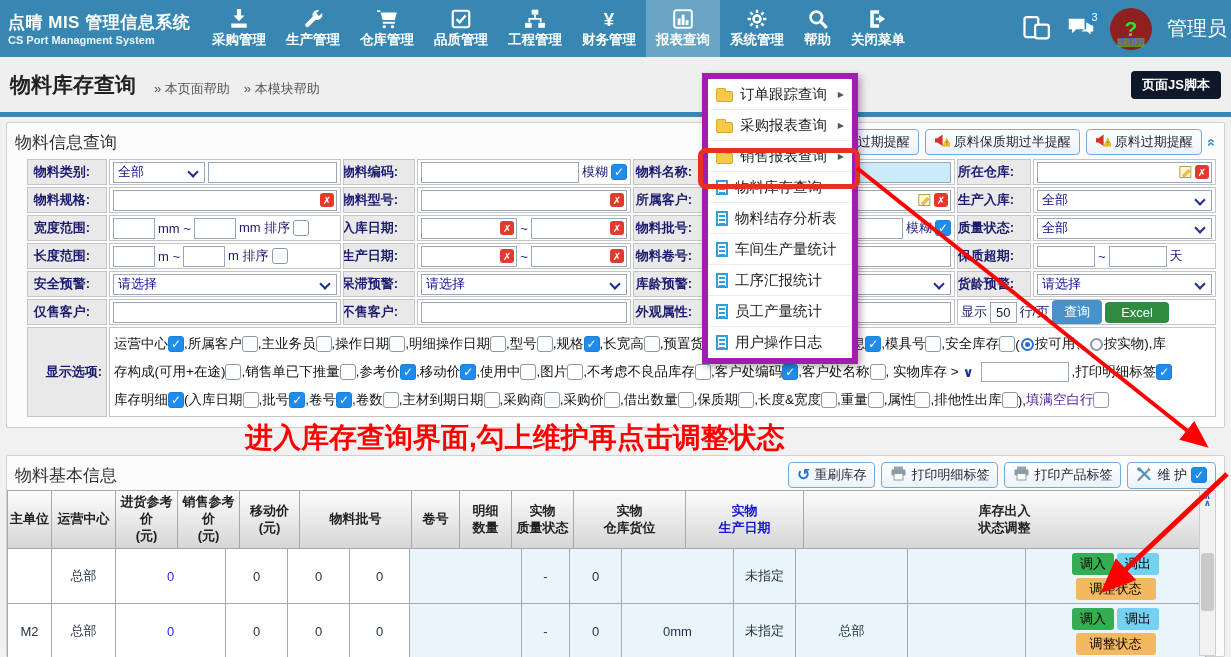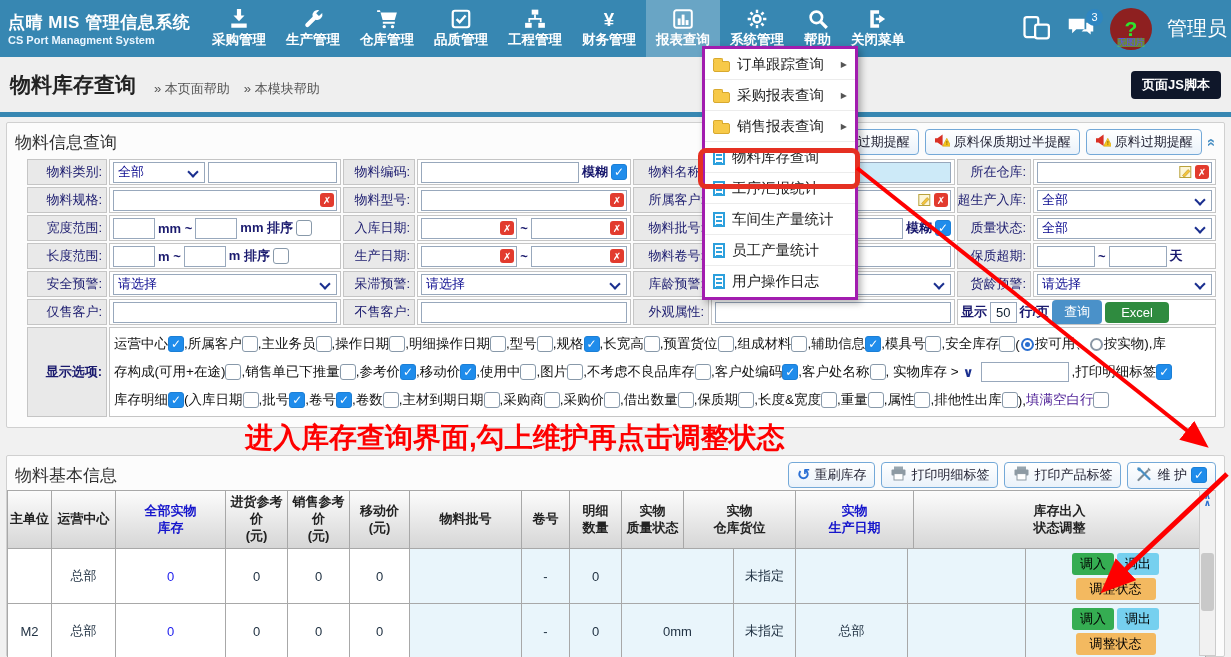--- a/index.html
+++ b/index.html
@@ -35,30 +35,30 @@
 #info-panel{height:202px;margin-top:27px}
 .panel-head{display:flex;align-items:center;padding:6px 8px 2px;height:34px}
 .panel-title{font-size:17px;color:#333;white-space:nowrap}
 .alert-row,.info-btns{margin-left:auto;display:flex;align-items:center;gap:6px}
 .alert-btn,.ibtn{display:flex;align-items:center;gap:4px;border:1px solid #74a9d8;border-radius:4px;background:linear-gradient(#fff,#eaf2fa);padding:3px 8px;font-size:13px;color:#223;cursor:pointer;white-space:nowrap}
 .collapse{color:#4a90c4;font-weight:bold;transform:rotate(90deg);font-size:15px;cursor:pointer}
 .refresh-ic{color:#2a6fd4;font-weight:bold;font-size:16px;line-height:1}
 
 #query-form{display:grid;grid-template-columns:80px 232px 72px 214px 76px 244px 74px 1fr;gap:2px;margin:2px 8px 0 20px}
 .fcell{height:26px;border:1px solid #c5c5c5;display:flex;align-items:center;font-size:13px;overflow:hidden}
-.fcell.lbl{background:#e9e9e9;justify-content:flex-end;padding-right:4px;font-weight:normal;color:#1a1a6e;white-space:nowrap}
+.fcell.lbl{background:#e9e9e9;justify-content:flex-end;padding-right:16px;font-weight:bold;color:#1a1a6e;white-space:nowrap}
 .fcell.fld{background:#fff;padding:0 3px;gap:3px}
 .fcell.span2{grid-column:span 2}
 .fcell.right{padding-right:46px}
 .inpwrap{height:21px;border:1px solid #98a8bc;background:#fff;display:flex;align-items:center;padding:0 2px;min-width:26px;gap:2px}
 .inpwrap.lblue{background:#cdeaf8}
 .inp-v{flex:1;font-size:13px;color:#123;text-align:center}
 .sel{height:21px;border:1px solid #98a8bc;background:#fff;display:flex;align-items:center;padding:0 20px 0 4px;position:relative;color:#0b0b8f;font-size:13px;cursor:pointer}
 .sel::after{content:"";position:absolute;right:7px;top:5px;width:6px;height:6px;border:solid #1a2f8f;border-width:0 2px 2px 0;transform:rotate(45deg)}
-.ft{color:#1a1a6e;font-weight:bold;white-space:nowrap}
+.ft{color:#1a1a6e;font-weight:normal;white-space:nowrap}
 .cb{width:16px;height:16px;border:1px solid #8899aa;background:#fff;border-radius:3px;display:inline-flex;align-items:center;justify-content:center;font-size:12px;color:#fff;flex:none;cursor:pointer;line-height:1}
 .cb.on{background:#1f8ceb;border-color:#1b7fd6}
 .redx{width:14px;height:14px;background:#e23b2e;color:#fff;border-radius:3px;font-size:10px;display:inline-flex;align-items:center;justify-content:center;flex:none;cursor:pointer;font-weight:bold}
 .editic{flex:none;cursor:pointer;display:inline-flex}
 .btn{color:#fff;font-size:13px;padding:3px 12px;border-radius:4px;cursor:pointer;white-space:nowrap}
 .btn-query{background:#4a91c9}
 .btn-excel{background:#2f8b3f;padding:3px 16px}
 
 #options{display:grid;grid-template-columns:80px 1fr;gap:2px;margin:2px 8px 0 20px}
 .opt-label{border:1px solid #c5c5c5;background:#e9e9e9;display:flex;align-items:center;justify-content:flex-end;padding-right:4px;font-weight:bold;color:#1a1a6e;font-size:13px}
@@ -66,21 +66,21 @@
 .opt-line{display:flex;align-items:center;height:28px;white-space:nowrap;font-size:13.5px;color:#111}
 .ot{color:#111}
 .ot.link{color:#4c1d95;cursor:pointer}
 .rad{width:13px;height:13px;border:2px solid #2b6fd0;border-radius:50%;display:inline-flex;align-items:center;justify-content:center;margin:0 1px;flex:none;cursor:pointer}
 .rad.on::after{content:"";width:5px;height:5px;border-radius:50%;background:#2b6fd0}
 .rad.off{border-color:#8a97a5}
 .oinp{width:88px;height:20px;border:1px solid #98a8bc;background:#fff;display:inline-block;margin:0 3px;cursor:text}
 .chevblue{color:#1a2f8f;font-weight:bold;margin:0 4px}
 
 #annotation{position:absolute;left:245px;top:419px;font-size:28px;font-weight:bold;color:#fe0000;white-space:nowrap;z-index:30}
-#dropdown{position:absolute;left:702px;top:46px;width:156px;background:#fff;border:3px solid #a21caf;box-shadow:3px 3px 7px rgba(0,0,0,.3);z-index:20}
+#dropdown{position:absolute;left:702px;top:73px;width:156px;background:#fff;border:6px solid #a21caf;box-shadow:3px 3px 7px rgba(0,0,0,.3);z-index:20}
 .menu-item{height:31px;display:flex;align-items:center;gap:7px;padding:0 8px;border-bottom:1px solid #ececec;font-size:14.5px;color:#222;cursor:pointer;background:#fff;white-space:nowrap}
 .menu-item:last-child{border-bottom:none}
 .mi-arrow{margin-left:auto;font-size:8px;color:#555}
 .folder{width:17px;height:11px;background:#f7c948;border:1px solid #d8a92f;border-radius:2px;position:relative;margin-top:4px;flex:none}
 .folder::before{content:"";position:absolute;top:-4px;left:-1px;width:8px;height:3px;background:#f7c948;border:1px solid #d8a92f;border-bottom:none;border-radius:2px 2px 0 0}
 .docicon{width:12px;height:15px;border:2px solid #2da0dd;background:#fff;position:relative;flex:none}
 .docicon::before{content:"";position:absolute;left:1px;right:1px;top:2px;height:2px;background:#2da0dd;box-shadow:0 4px 0 #2da0dd,0 8px 0 #2da0dd}
 #redbox{position:absolute;left:698px;top:148px;width:162px;height:41px;border:5px solid #e53022;border-radius:8px;z-index:25;pointer-events:none}
 #arrows{position:absolute;left:0;top:0;z-index:26;pointer-events:none}
 
@@ -599,24 +599,20 @@
       </span>
   </div>
   <div id="grid">
       <div class="gr">
         <div class="th" style="width:44px">
           <span>主单位</span>
         </div>
         <div class="th" style="width:64px">
           <span>运营中心</span>
         </div>
-        <div class="th blue" style="width:110px">
-          <span>全部实物</span>
-          <span>库存</span>
-        </div>
         <div class="th" style="width:62px">
           <span>进货参考</span>
           <span>价</span>
           <span>(元)</span>
         </div>
         <div class="th" style="width:62px">
           <span>销售参考</span>
           <span>价</span>
           <span>(元)</span>
         </div>
@@ -718,26 +714,31 @@
     <span>销售报表查询</span>
     <span class="mi-arrow">▶</span>
   </div>
     <div class="menu-item">
     <span class="docicon"></span>
     <span>物料库存查询</span>
 
   </div>
     <div class="menu-item">
     <span class="docicon"></span>
-    <span>工序汇报统计</span>
+    <span>物料结存分析表</span>
 
   </div>
     <div class="menu-item">
     <span class="docicon"></span>
     <span>车间生产量统计</span>
+
+  </div>
+    <div class="menu-item">
+    <span class="docicon"></span>
+    <span>工序汇报统计</span>
 
   </div>
     <div class="menu-item">
     <span class="docicon"></span>
     <span>员工产量统计</span>
 
   </div>
     <div class="menu-item">
     <span class="docicon"></span>
     <span>用户操作日志</span>

